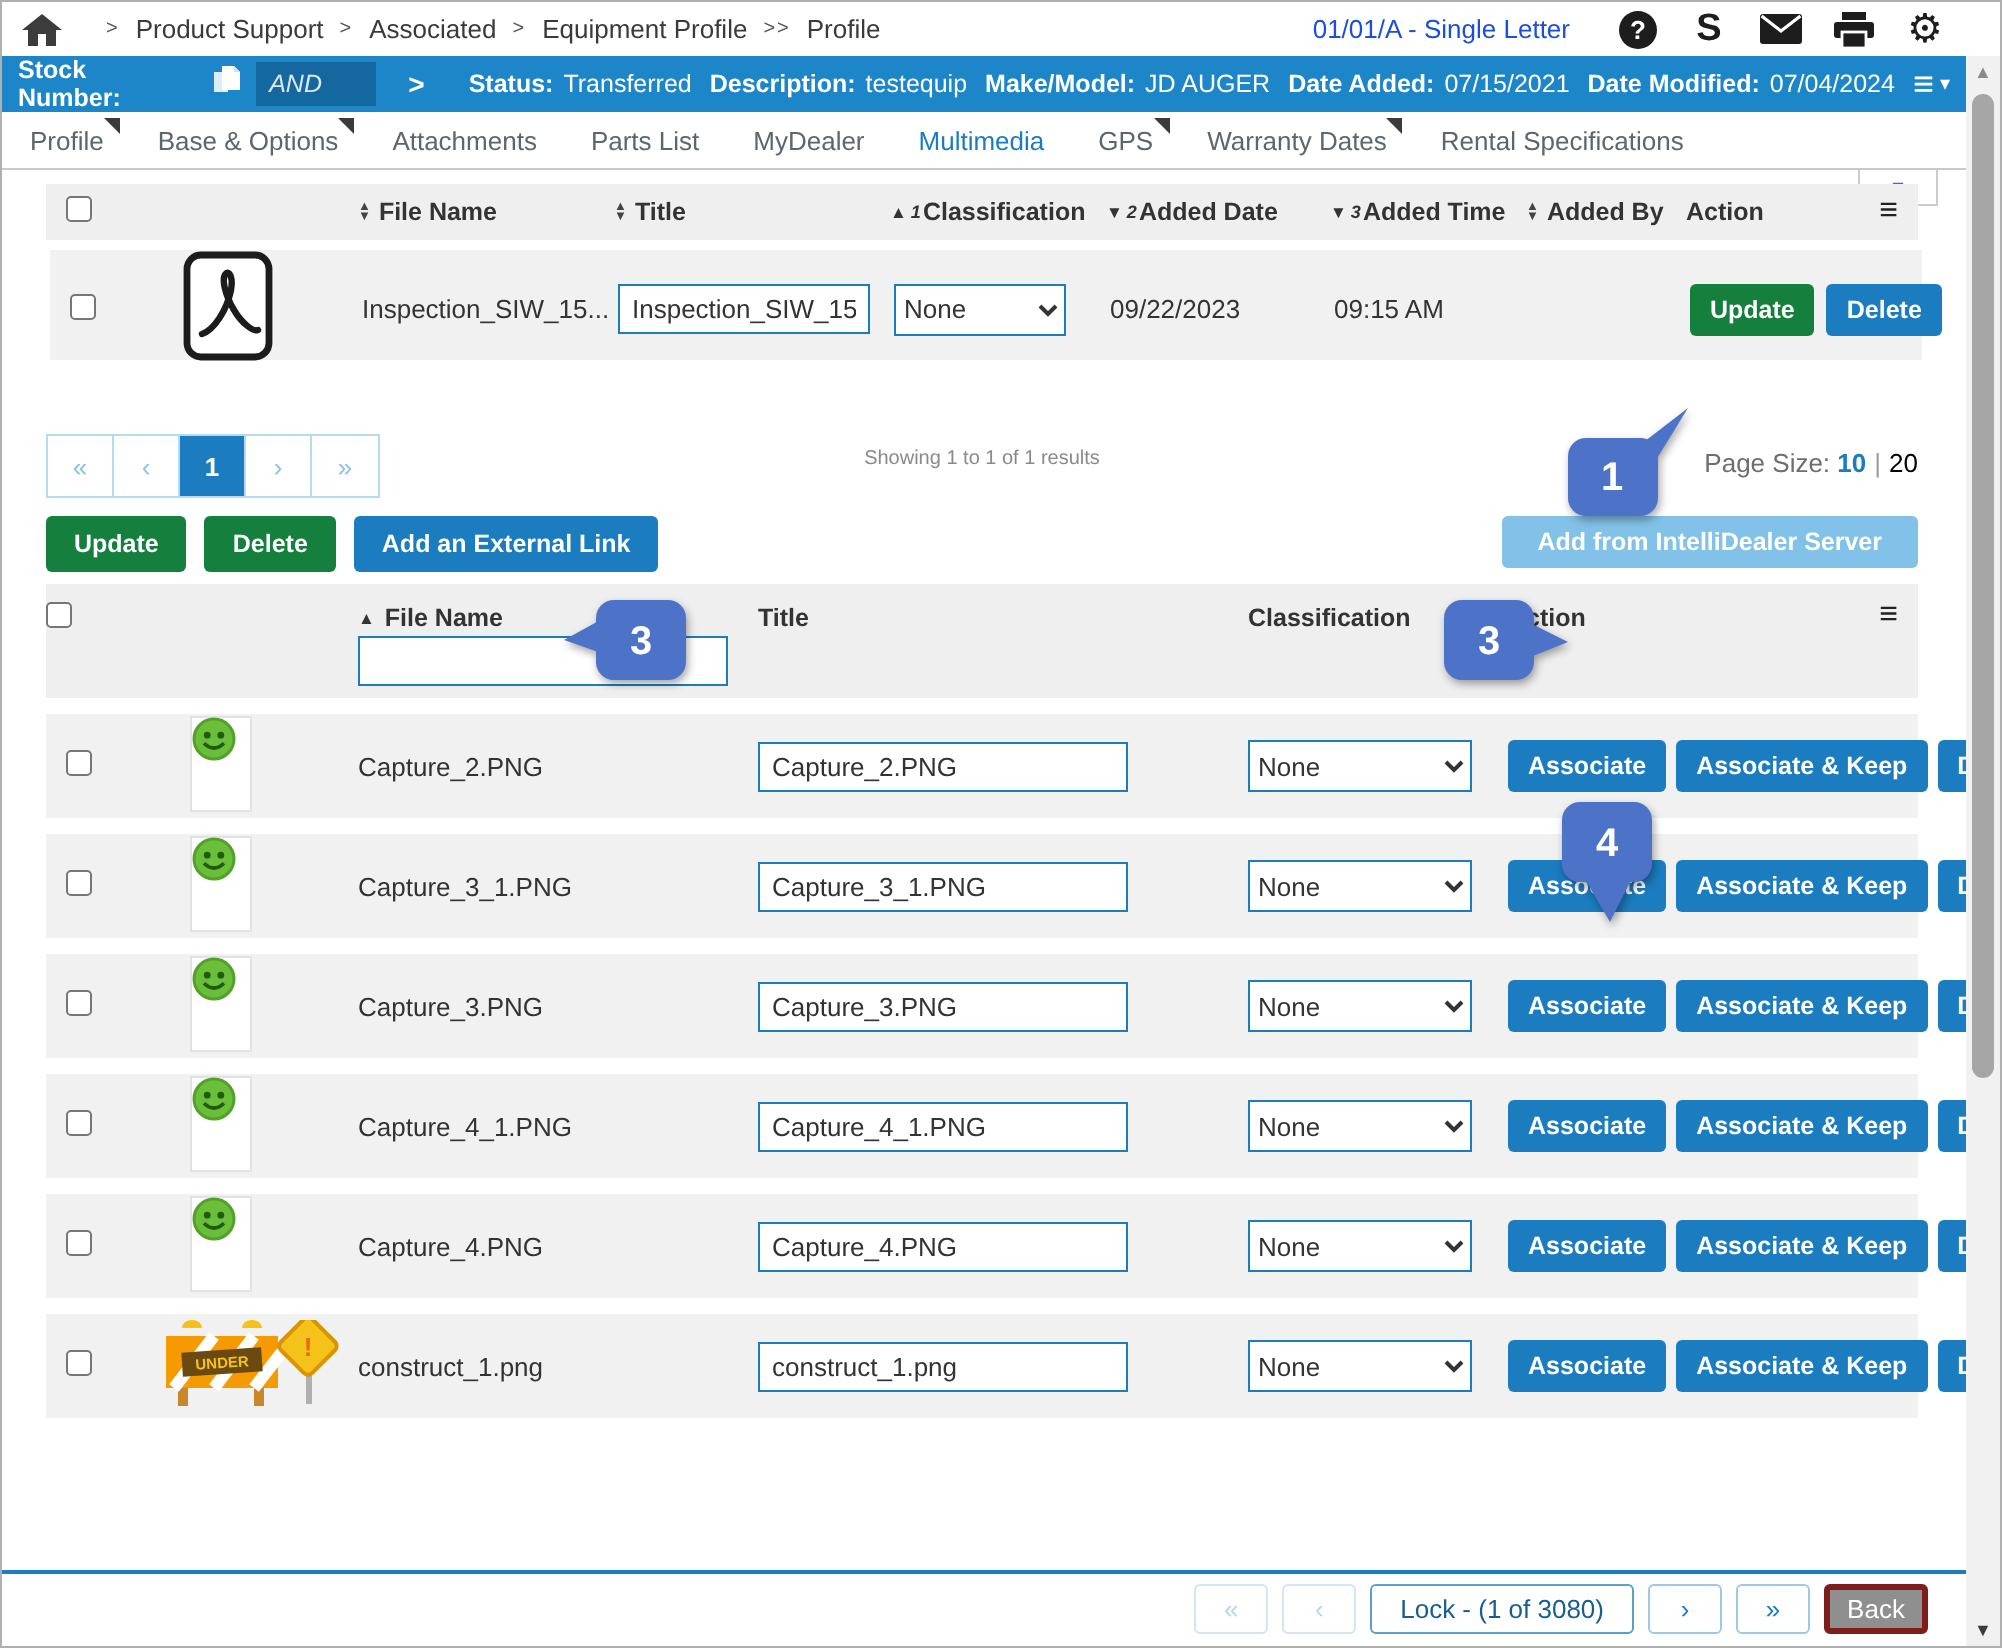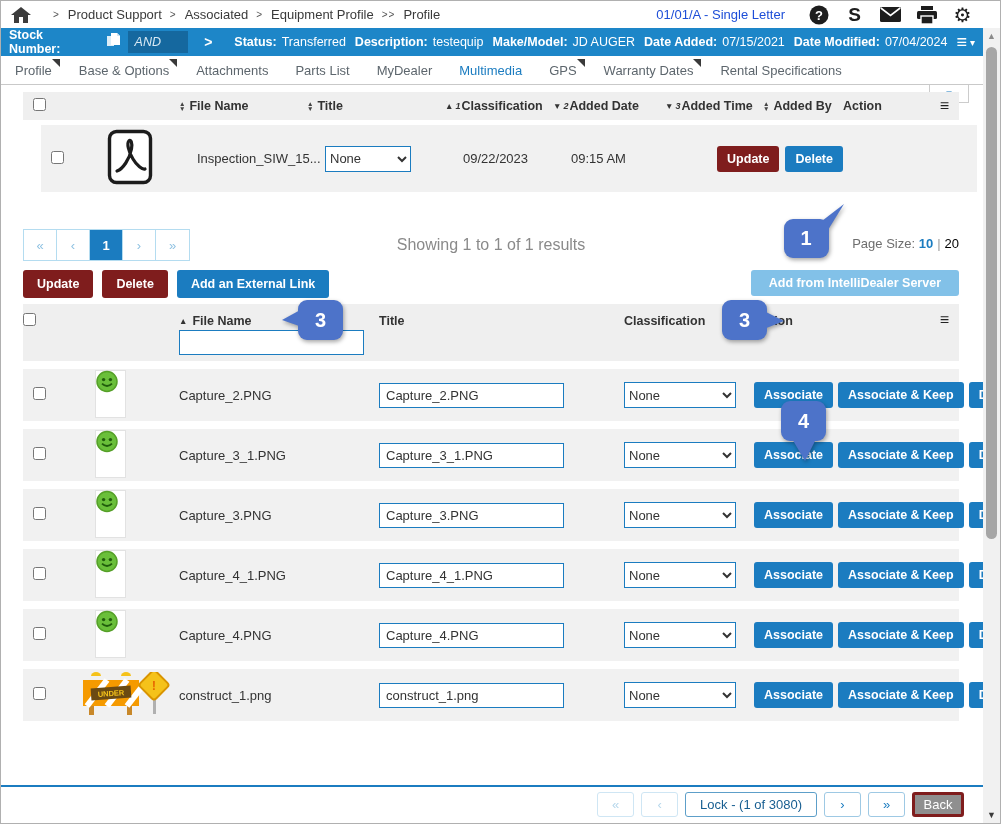--- a/index.html
+++ b/index.html
@@ -47,40 +47,40 @@
   .grid2 { display:grid; grid-template-columns:44px 112px 200px 245px 130px 1fr; align-items:center; }
 
   .thead { height:28px; font-size:12.5px; font-weight:bold; color:#333; margin-top:6px; }
   .thead .cell { display:flex; align-items:center; cursor:pointer; }
   .thead input[type=checkbox] { margin-left:10px; }
   .burger { position:absolute; right:10px; top:50%; transform:translateY(-50%); font-size:16px; font-weight:bold; color:#222; cursor:pointer; line-height:12px; }
   .sort2 { display:inline-flex; flex-direction:column; font-size:6.5px; line-height:5px; color:#444; margin-right:4px; font-style:normal; }
   .sort1 { font-size:8.5px; color:#333; margin-right:2px; }
   .rank { font-size:9px; vertical-align:sub; margin-right:1px; }
 
-  .trow1 { height:67px; margin:5px 0 0 40px; width:936px; background:#f1f1f1; font-size:13px; color:#333; }
+  .trow1 { height:55px; margin:5px 0 0 24px; width:936px; background:#f1f1f1; font-size:13px; color:#333; }
   .trow1 input[type=checkbox], .trow2 input[type=checkbox] { margin-left:10px; }
 
   input.txt { height:25px; border:1px solid #1b7cc0; background:#fff; font-size:13px; font-family:"Liberation Sans",sans-serif; color:#333; padding:0 6px; }
   select.dd { height:26px; border:1px solid #1b7cc0; background:#fff; font-size:13px; font-family:"Liberation Sans",sans-serif; color:#333; }
 
   .btn { display:inline-block; border:none; border-radius:3px; background:#1b7cc0; color:#fff; font-weight:bold; font-size:12.5px; font-family:"Liberation Sans",sans-serif; padding:6px 10px; cursor:pointer; white-space:nowrap; }
-  .btn.light { background:#7f1d1d; }
+  .btn.light { background:#15803d; }
   .btn.server { background:#82c1e8; }
 
   .act1 { display:flex; gap:6px; justify-content:flex-end; padding-right:18px; }
   .act2 { display:flex; gap:5px; justify-content:flex-end; padding-right:16px; }
 
   
   .pagrow { position:relative; margin:37px 0 0 22px; width:936px; height:32px; }
   .pager { display:inline-flex; border:1px solid #b4dcf0; }
   .pcell { width:33px; height:30px; display:flex; align-items:center; justify-content:center; font-size:13px; color:#8fc2e2; border-right:1px solid #b4dcf0; cursor:pointer; background:#fff; }
   .pcell:last-child { border-right:none; }
   .pcell.active { background:#1b7cc0; color:#fff; font-weight:bold; }
-  .showing { position:absolute; left:0; right:0; top:7px; text-align:center; color:#8a8a8a; font-size:16px; }
+  .showing { position:absolute; left:0; right:0; top:7px; text-align:center; color:#8a8a8a; font-size:10px; }
   .pagesize { position:absolute; right:0; top:7px; font-size:13px; color:#6e6e6e; }
   .pagesize .opt1 { color:#1b7cc0; font-weight:bold; cursor:pointer; }
   .pagesize .div { color:#9a9a9a; margin:0 4px; }
   .pagesize .opt2 { color:#000000; cursor:pointer; }
 
   .toolbar { position:relative; margin:9px 0 0 22px; width:936px; height:28px; display:flex; gap:9px; }
   .toolbar .btn.wide { padding:6px 14px; }
   .server-btn { position:absolute; right:0; top:0; padding:6px 18px; }
 
   
@@ -269,20 +269,21 @@
 
     <div class="trow1 grid1">
       <span><input type="checkbox" style=""></span>
       <span style="padding-left:22px;">
         <svg width="46" height="56" viewBox="0 0 46 56">
             <rect x="2.5" y="2.5" width="41" height="51" rx="7" fill="#fff" stroke="#1c1c1c" stroke-width="3.4"></rect>
             <path d="M10 42 C16 40 22.5 30 24.5 20 C25.6 14 23.8 9.8 21.8 12 C19.8 14.2 21.2 22 26 30 C29.8 36.5 35.5 41 38 40" fill="none" stroke="#1c1c1c" stroke-width="3.2" stroke-linecap="round"></path>
           </svg>
       </span>
       <span>Inspection_SIW_15...</span>
+      <span><input class="txt" style="width: 126px;" value="Inspection_SIW_15"></span>
       <span><select class="dd" style="width:86px;"><option>None</option></select></span>
       <span>09/22/2023</span>
       <span>09:15 AM</span>
       <span><span class="redacted"></span></span>
       <span class="act1">
         <button class="btn light">Update</button>
         <button class="btn">Delete</button>
       </span>
     </div>
 

